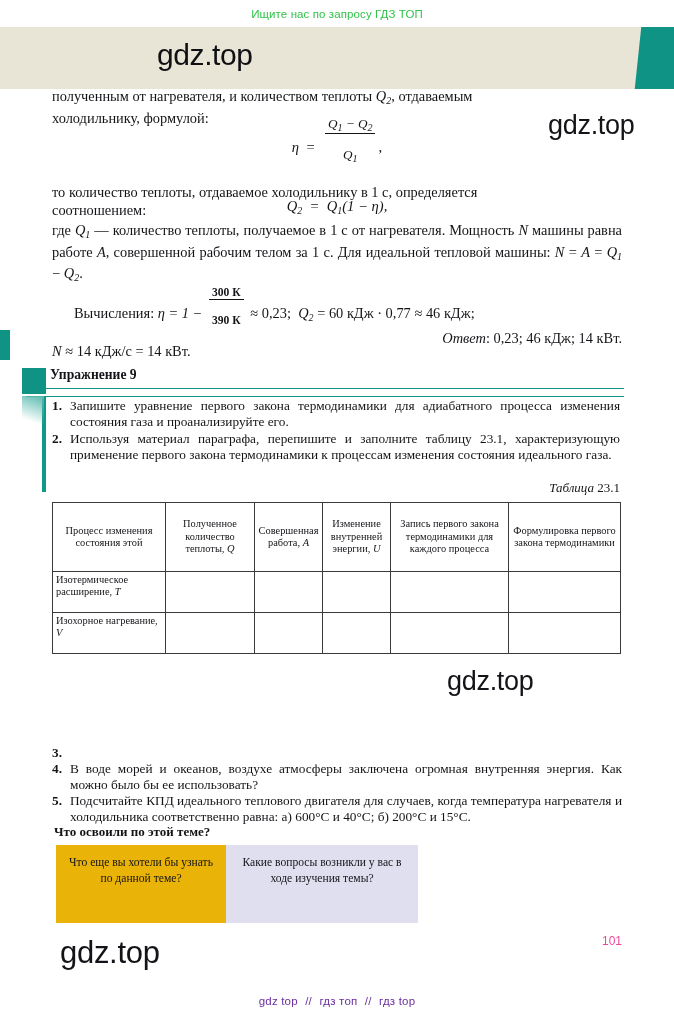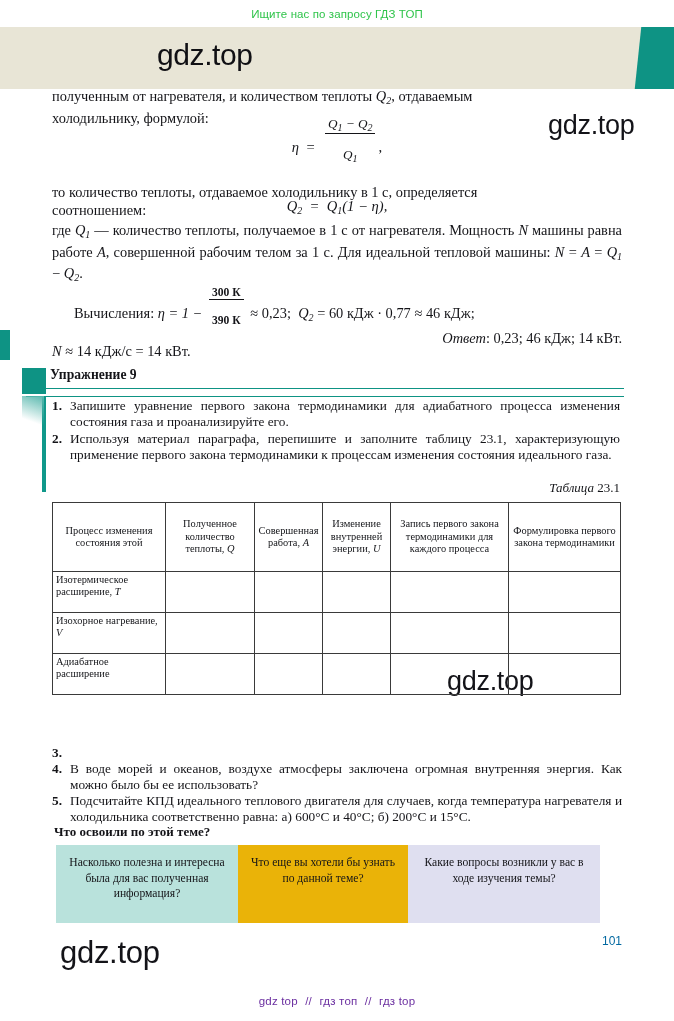--- a/index.html
+++ b/index.html
@@ -255,21 +255,21 @@
   .lb1 { width: 182px; background: #b9e2dc; }
   .lb2 { width: 170px; background: #eab308; }
   .lb3 { width: 192px; background: #dfdff0; }
 
   
   .page-num {
     position: absolute;
     right: 52px; top: 934px;
     font-family: "Liberation Sans", sans-serif;
     font-size: 12px;
-    color: #0369a1;
+    color: #ec4899;
   }
   .footer-links {
     position: absolute;
     left: 0; top: 995px;
     width: 674px;
     text-align: center;
     font-family: "Liberation Sans", sans-serif;
     font-size: 11.5px;
     color: #6b2fa0;
     letter-spacing: .2px;
@@ -384,46 +384,37 @@
       <td class="blank"></td>
     </tr>
     <tr>
       <td class="rowlabel"><span>Изохорное нагревание, </span><span class="v-it">V</span></td>
       <td class="blank"></td>
       <td class="blank"></td>
       <td class="blank"></td>
       <td class="blank"></td>
       <td class="blank"></td>
     </tr>
-    <tr>
-      <td class="rowlabel"><span>Адиабатное расширение</span></td>
-      <td class="blank"></td>
-      <td class="blank"></td>
-      <td class="blank"></td>
-      <td class="blank"></td>
-      <td class="blank"></td>
-    </tr>
   </tbody>
 </table>
 
 <div class="q-list" style="left:70px; top:745px; width:552px;">
   <span class="n">3.</span>
 </div>
 <div class="q-list" style="left:70px; top:761px; width:552px;">
   <span class="n">4.</span>
   <span>В воде морей и океанов, воздухе атмосферы заключена огромная внутренняя энергия. Как можно было бы ее использовать?</span>
 </div>
 <div class="q-list" style="left:70px; top:793px; width:552px;">
   <span class="n">5.</span>
   <span>Подсчитайте КПД идеального теплового двигателя для случаев, когда температура нагревателя и холодильника соответственно равна: а) 600°С и 40°С; б) 200°С и 15°С.</span>
 </div>
 
 <div class="learn-title">Что освоили по этой теме?</div>
 <div class="learn-row">
-  <div class="learn-box lb1"><span>Насколько полезна и интересна была для вас полученная информация?</span></div>
   <div class="learn-box lb2"><span>Что еще вы хотели бы узнать по данной теме?</span></div>
   <div class="learn-box lb3"><span>Какие вопросы возникли у вас в ходе изучения темы?</span></div>
 </div>
 
 <div class="page-num">101</div>
 
 <div class="footer-links">
   <span>gdz top</span>
   <span class="sep">//</span>
   <span>гдз топ</span>

